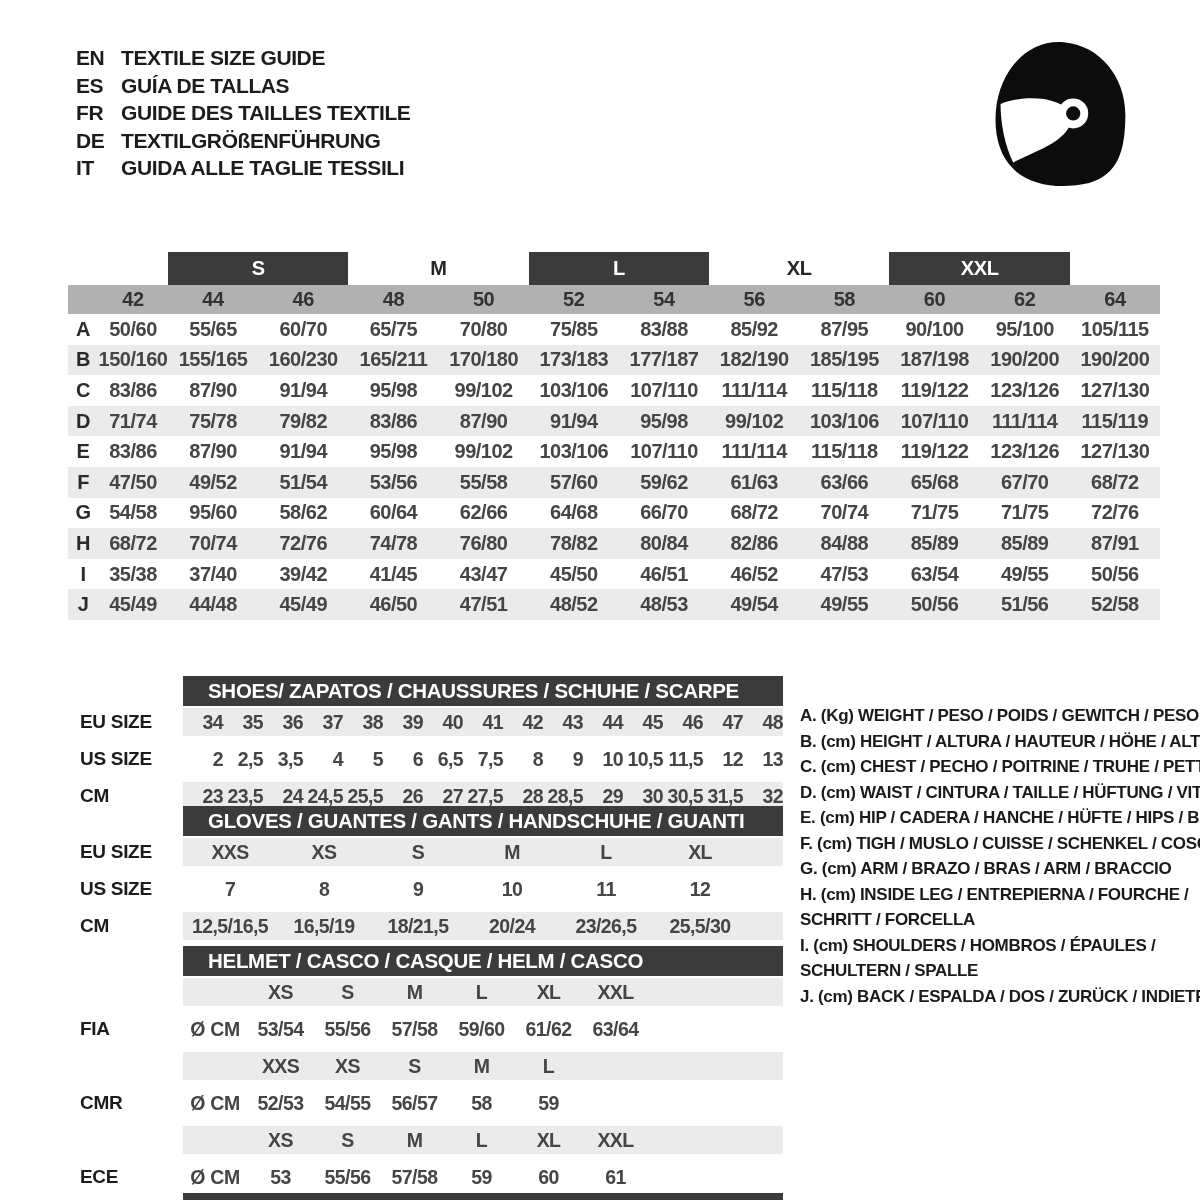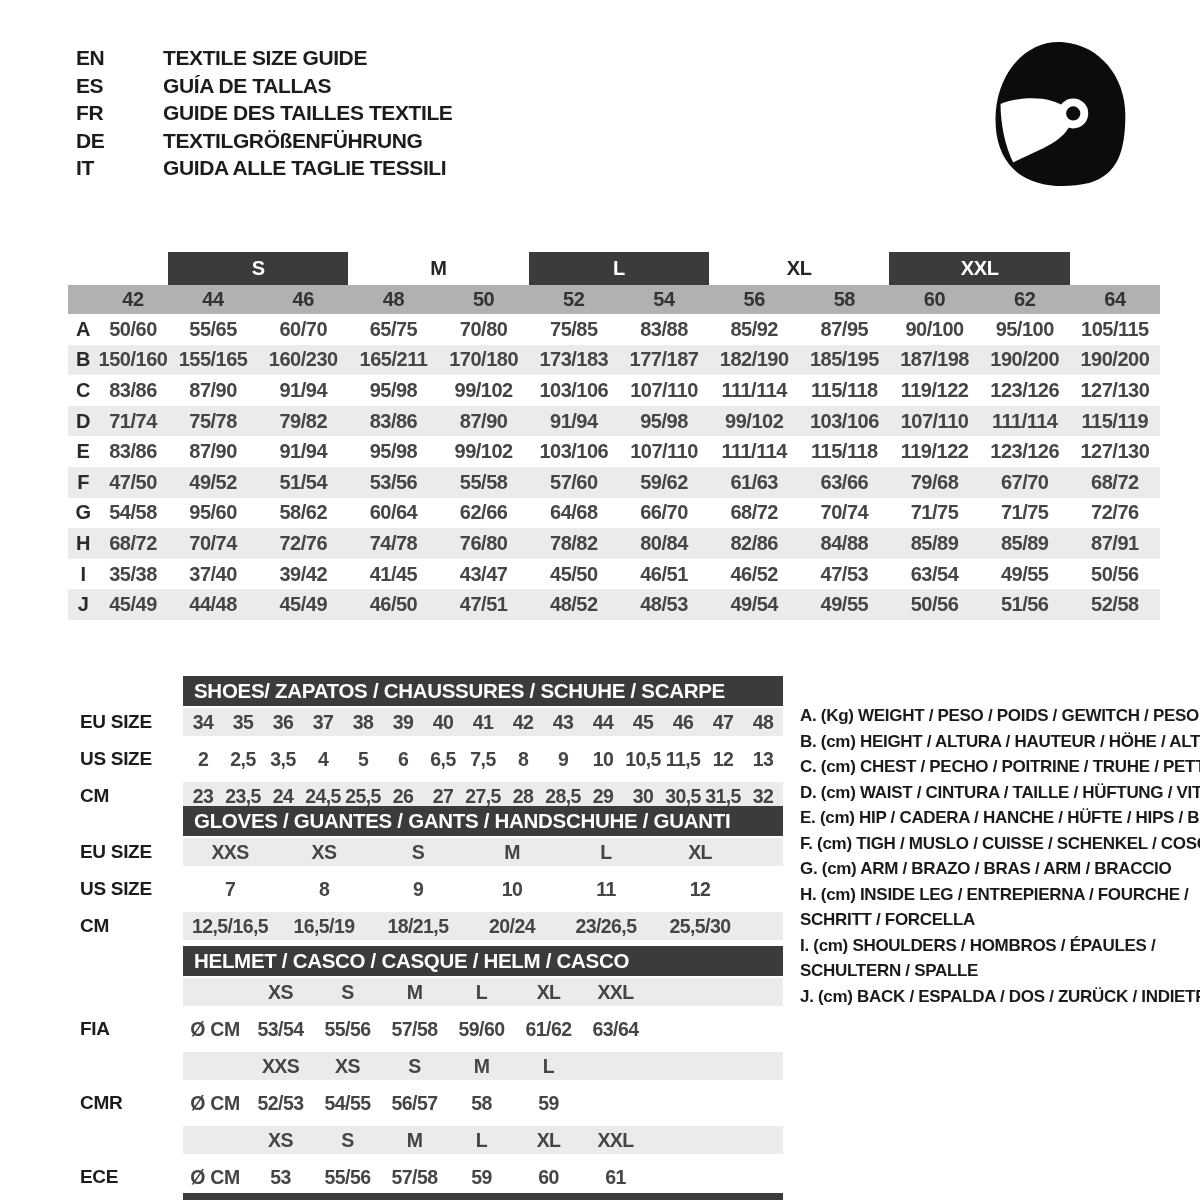--- a/index.html
+++ b/index.html
@@ -5,21 +5,21 @@
 <style>
   html,body{margin:0;padding:0;}
   body{
     width:1200px;height:1200px;background:#ffffff;position:relative;overflow:hidden;
     font-family:"Liberation Sans",sans-serif;font-weight:700;color:#2e2e2e;
   }
   .page{position:absolute;inset:0;}
 
   
   .langs{position:absolute;left:76px;top:44px;}
-  .lang-row{display:flex;font-size:21px;line-height:27.6px;letter-spacing:-0.4px;color:#1c1c1c;gap:42px;}
+  .lang-row{display:flex;font-size:21px;line-height:27.6px;letter-spacing:-0.4px;color:#1c1c1c;}
   .lang-code{width:45px;}
 
   
   .helmet-svg{position:absolute;left:980px;top:30px;width:158px;height:170px;}
 
   
   .ttable{position:absolute;left:68px;top:252px;width:1092px;}
   .trow{display:grid;grid-template-columns:30px 70px repeat(11,1fr);align-items:center;text-align:center;}
   .groups{height:33px;}
   .gcell{height:33px;display:flex;align-items:center;justify-content:center;font-size:20px;letter-spacing:-0.3px;color:#262626;}
@@ -29,28 +29,28 @@
   .trow.data.stripe{background:var(--stripe-gray,#ebebeb);}
   .cell.rl{color:#2a2a2a;}
 
   
   .section{position:absolute;left:80px;width:710px;}
   #shoes-sec{top:676px;}
   #gloves-sec{top:806px;}
   #helmet-sec{top:946px;}
   .sec-title{
     margin-left:103px;width:600px;height:30px;background:var(--bar-dark,#3b3b3b);color:#ffffff;
-    display:flex;align-items:center;padding-left:11px;box-sizing:border-box;
+    display:flex;align-items:center;padding-left:25px;box-sizing:border-box;
     font-size:20.5px;letter-spacing:-0.3px;margin-bottom:2px;
   }
   .sec-row{display:flex;align-items:stretch;height:28px;margin-bottom:9px;}
   .rlabel{width:103px;display:flex;align-items:center;font-size:19px;color:#1c1c1c;letter-spacing:-0.3px;}
   .vals{width:600px;display:grid;align-items:center;text-align:center;font-size:19.5px;color:#454545;letter-spacing:-0.6px;}
   .vals.gray{background:var(--stripe-gray,#ebebeb);}
-  .vals.cols15{grid-template-columns:repeat(15,1fr);}
+  .vals.cols15{grid-template-columns:repeat(15,1fr);text-align:right;}
   .vals.cols6{grid-template-columns:repeat(6,94px);}
   .vals.helm{grid-template-columns:64px repeat(6,67px);}
   .vcell.unit{letter-spacing:-0.3px;}
 
   
   .legend{position:absolute;left:800px;top:703px;width:380px;font-size:17px;line-height:25.5px;color:#1a1a1a;letter-spacing:-0.3px;}
   .legend-line{white-space:nowrap;}
 
   
   .bottom-bar{position:absolute;left:183px;top:1193px;width:600px;height:7px;background:var(--bar-dark,#3b3b3b);}
@@ -193,21 +193,21 @@
           <div class="cell rl">F</div>
           <div class="cell">47/50</div>
           <div class="cell">49/52</div>
           <div class="cell">51/54</div>
           <div class="cell">53/56</div>
           <div class="cell">55/58</div>
           <div class="cell">57/60</div>
           <div class="cell">59/62</div>
           <div class="cell">61/63</div>
           <div class="cell">63/66</div>
-          <div class="cell">79/68</div>
+          <div class="cell">65/68</div>
           <div class="cell">67/70</div>
           <div class="cell">68/72</div>
         </div>
         <div class="trow data">
           <div class="cell rl">G</div>
           <div class="cell">54/58</div>
           <div class="cell">95/60</div>
           <div class="cell">58/62</div>
           <div class="cell">60/64</div>
           <div class="cell">62/66</div>

